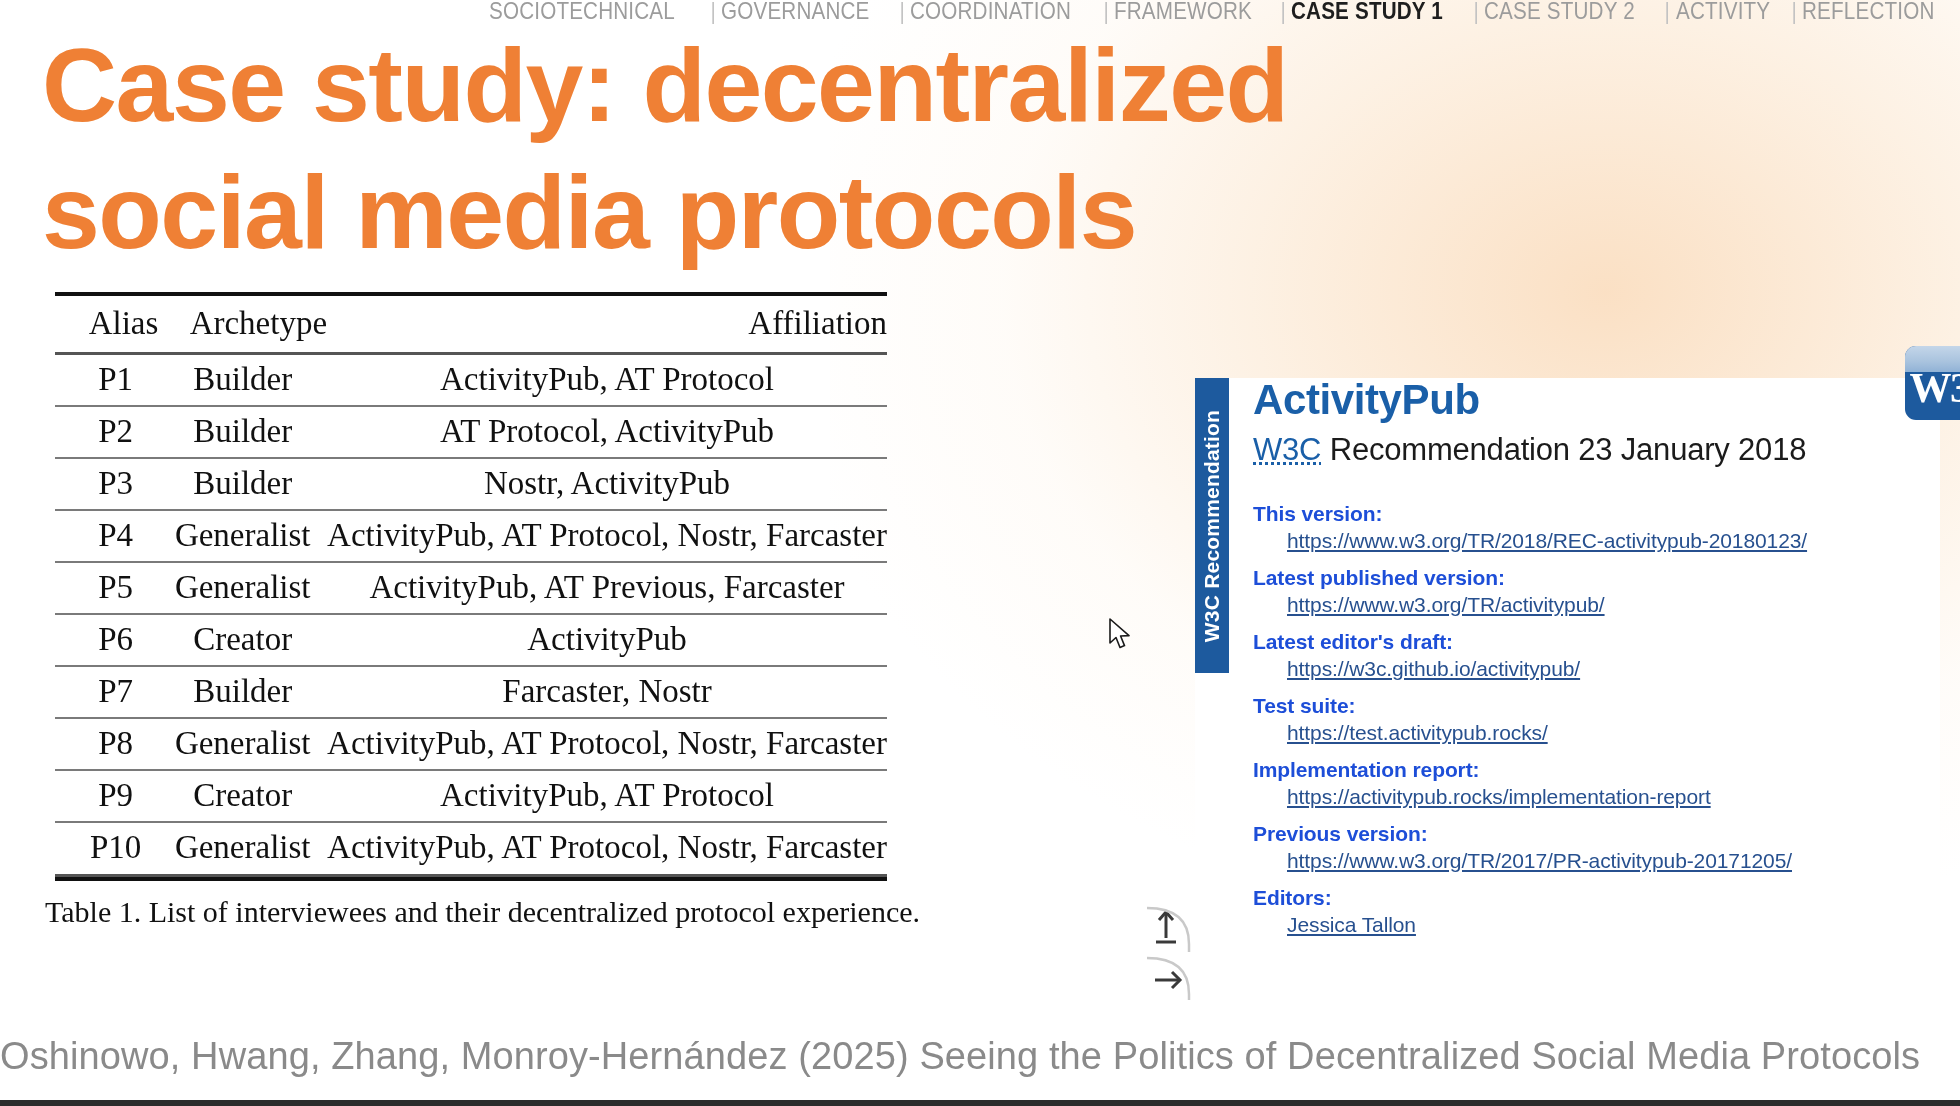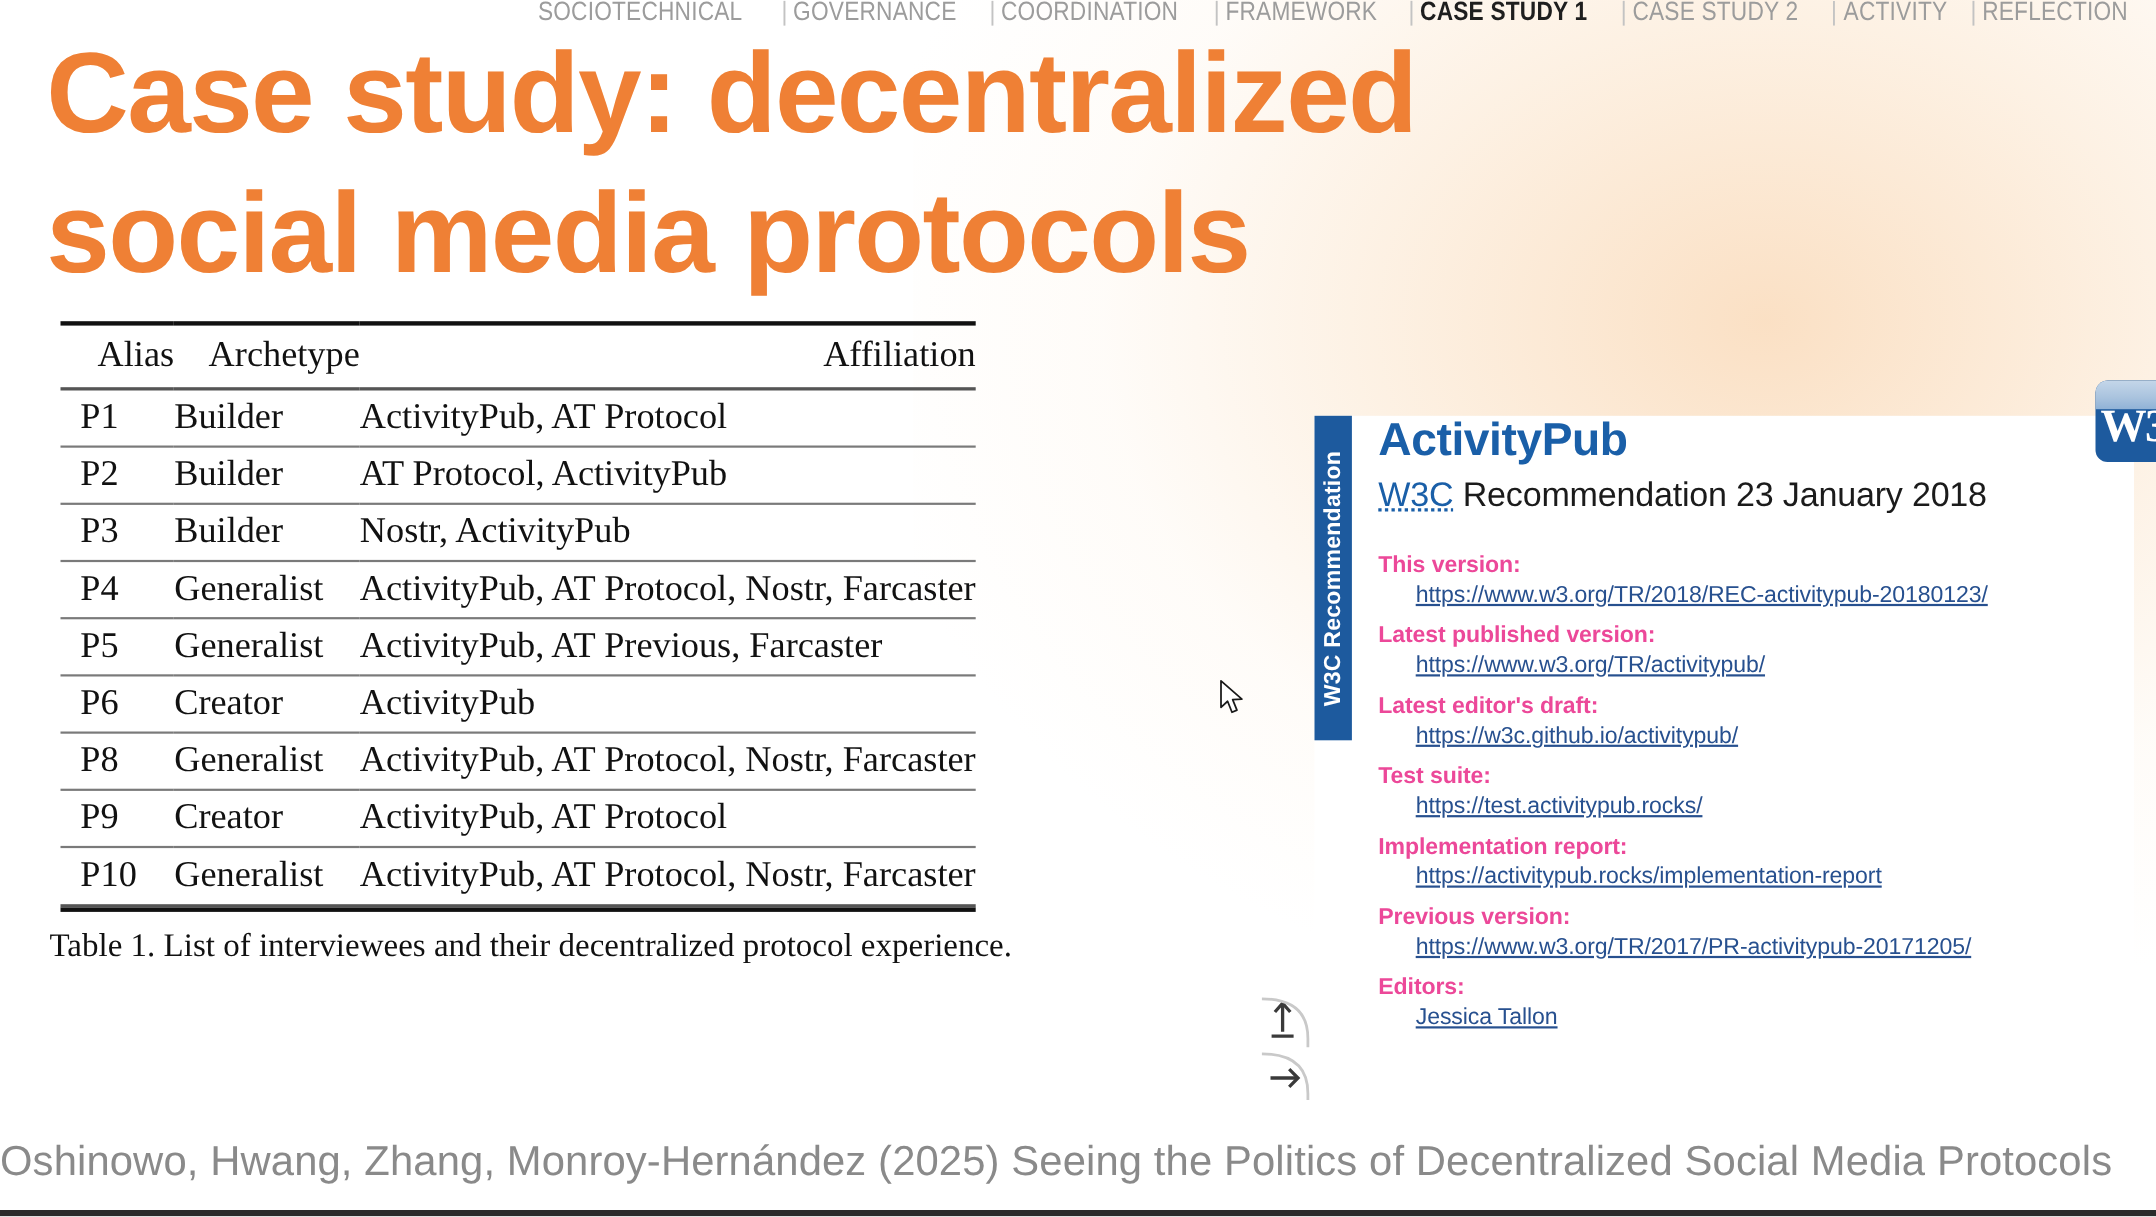--- a/index.html
+++ b/index.html
@@ -100,21 +100,21 @@
     border-collapse: collapse;
     font-size: 33px;
   }
   table.paper-table thead th {
     text-align: right;
     font-weight: 400;
     padding: 9px 0 10px 0;
     white-space: nowrap;
   }
   table.paper-table thead tr { border-top: 4px solid #111; border-bottom: 3px solid #555; }
-  table.paper-table tbody tr { border-bottom: 2px solid #7a7a7a; }
+  table.paper-table tbody tr { border-bottom: 2px solid #7a7a7a; text-align: center; }
   table.paper-table tbody tr:last-child { border-bottom: none; }
   table.paper-table td {
     padding: 6px 0 7px 0;
     white-space: nowrap;
     vertical-align: baseline;
   }
   .col-alias  { width: 108px; padding-left: 18px !important; }
   .col-arch   { width: 178px; }
   .col-affil  { width: auto; margin-left: 36px; }
 
@@ -211,21 +211,21 @@
     font-weight: 700;
     font-family: "Liberation Serif", serif;
     letter-spacing: -1.5px;
   }
 
   .meta-list { margin-top: 34px; }
   .meta-block { margin-bottom: 13px; }
   .meta-label {
     font-size: 21px;
     font-weight: 700;
-    color: #ec4899;
+    color: #1d4ed8;
     letter-spacing: -0.1px;
   }
   .meta-link {
     display: block;
     margin-top: 3px;
     margin-left: 34px;
     font-size: 21px;
     color: #27508f;
     text-decoration: underline;
     letter-spacing: -0.1px;
@@ -339,20 +339,25 @@
             <td class="col-alias">P5</td>
             <td class="col-arch">Generalist</td>
             <td class="col-affil">ActivityPub, AT Previous, Farcaster</td>
           </tr>
           <tr>
             <td class="col-alias">P6</td>
             <td class="col-arch">Creator</td>
             <td class="col-affil">ActivityPub</td>
           </tr>
           <tr>
+            <td class="col-alias">P7</td>
+            <td class="col-arch">Builder</td>
+            <td class="col-affil">Farcaster, Nostr</td>
+          </tr>
+          <tr>
             <td class="col-alias">P8</td>
             <td class="col-arch">Generalist</td>
             <td class="col-affil">ActivityPub, AT Protocol, Nostr, Farcaster</td>
           </tr>
           <tr>
             <td class="col-alias">P9</td>
             <td class="col-arch">Creator</td>
             <td class="col-affil">ActivityPub, AT Protocol</td>
           </tr>
           <tr>

